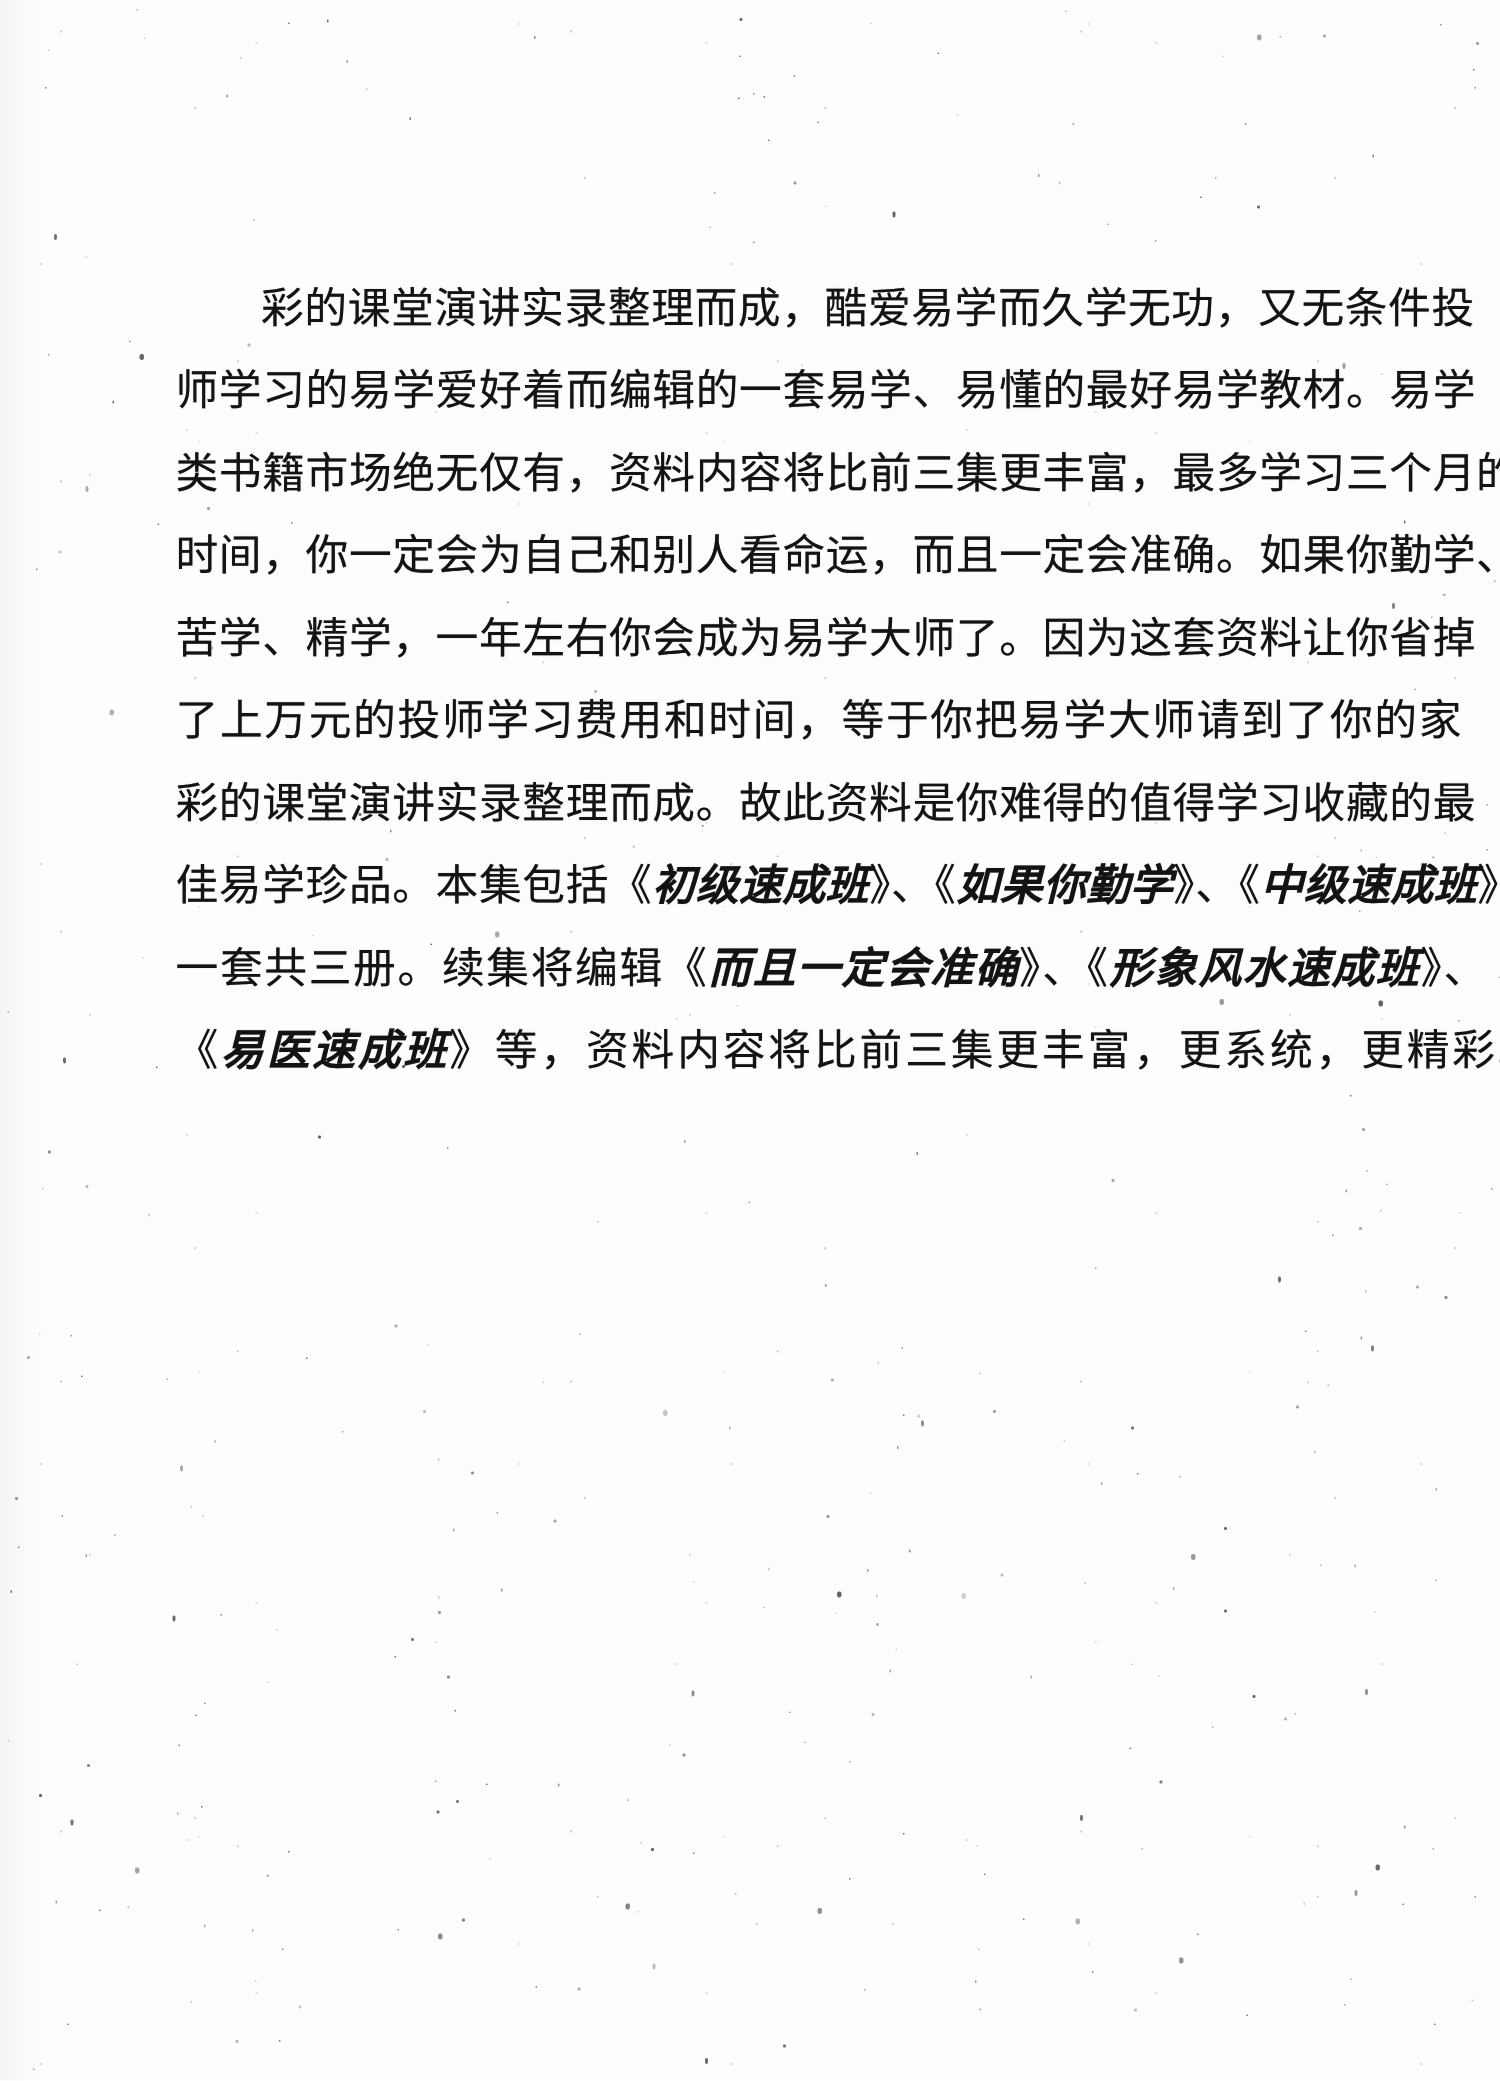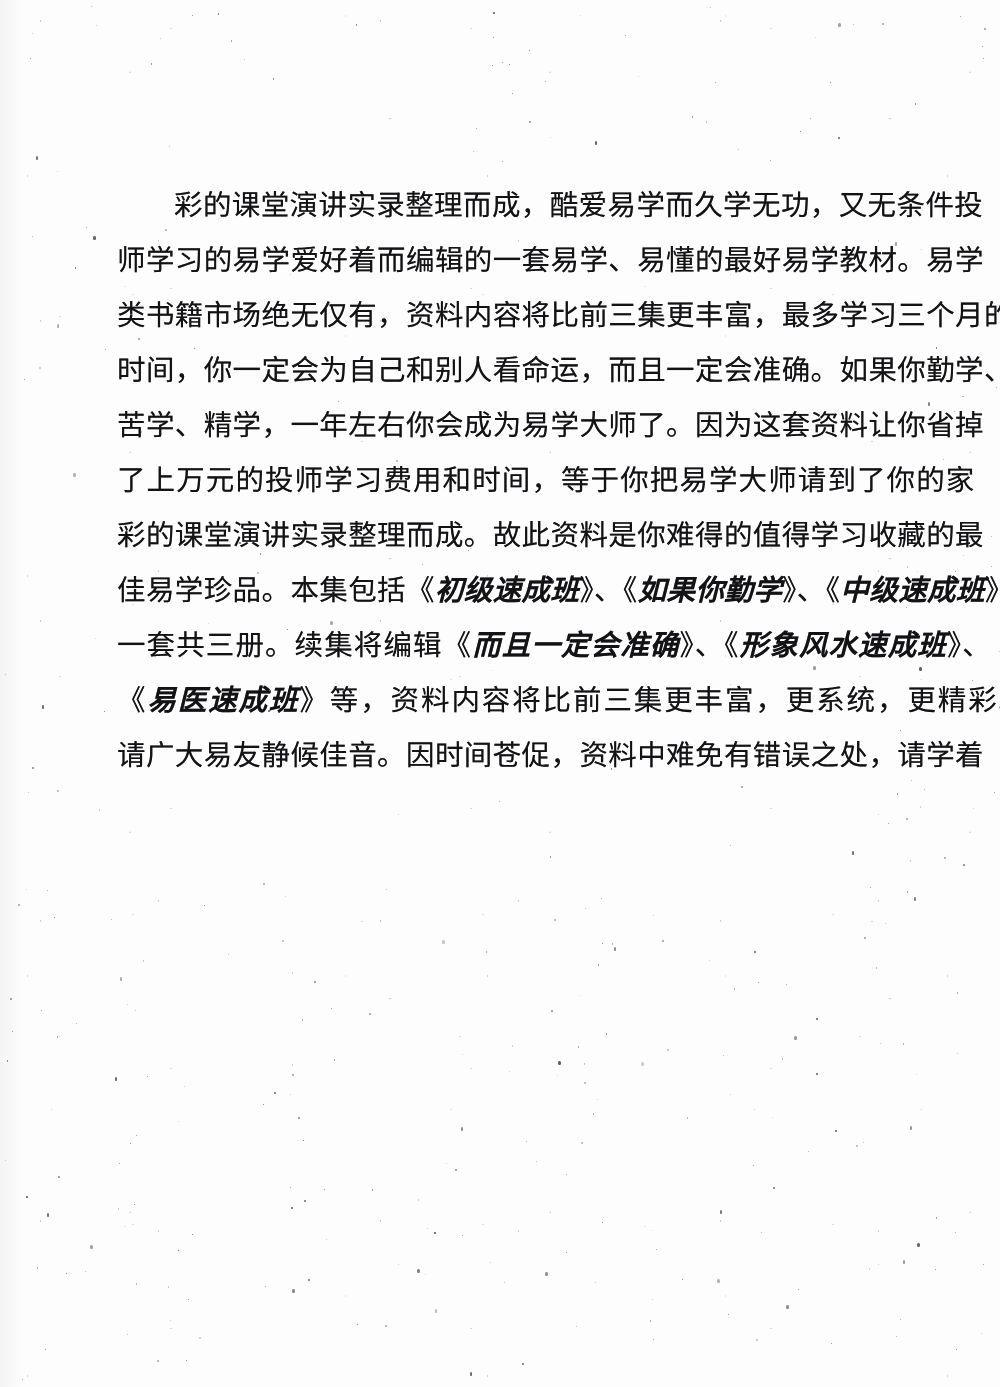--- a/index.html
+++ b/index.html
@@ -129,21 +129,20 @@
     <div class="ln indent"><span>彩的课堂演讲实录整理而成，酷爱易学而久学无功，又无条件投</span></div>
     <div class="ln"><span>师学习的易学爱好着而编辑的一套易学、易懂的最好易学教材。易学</span></div>
     <div class="ln"><span>类书籍市场绝无仅有，资料内容将比前三集更丰富，最多学习三个月的</span></div>
     <div class="ln"><span>时间，你一定会为自己和别人看命运，而且一定会准确。如果你勤学、</span></div>
     <div class="ln"><span>苦学、精学，一年左右你会成为易学大师了。因为这套资料让你省掉</span></div>
     <div class="ln sp1"><span>了上万元的投师学习费用和时间，等于你把易学大师请到了你的家</span></div>
     <div class="ln"><span>彩的课堂演讲实录整理而成。故此资料是你难得的值得学习收藏的最</span></div>
     <div class="ln"><span>佳易学珍品。本集包括《<span class="bk">初级速成班</span>》、《<span class="bk">如果你勤学</span>》、《<span class="bk">中级速成班</span>》</span></div>
     <div class="ln sp1"><span>一套共三册。续集将编辑《<span class="bk">而且一定会准确</span>》、《<span class="bk">形象风水速成班</span>》、</span></div>
     <div class="ln sp2"><span>《<span class="bk">易医速成班</span>》等，资料内容将比前三集更丰富，更系统，更精彩。</span></div>
-    <div class="ln"><span>请广大易友静候佳音。因时间苍促，资料中难免有错误之处，请学着</span></div>
   </div>
 
   <div class="speckles">
       <span style="left: 243.7px; top: 59.2px; width: 1px; height: 1px; opacity: 0.38;"></span>
       <span style="left: 544.5px; top: 81.4px; width: 1px; height: 1px; opacity: 0.61;"></span>
       <span style="left: 239.3px; top: 542.1px; width: 2px; height: 2px; opacity: 0.68;"></span>
       <span style="left: 433.7px; top: 1231.8px; width: 2px; height: 2px; opacity: 0.75;"></span>
       <span style="left: 653.8px; top: 320.7px; width: 1px; height: 2px; opacity: 0.38;"></span>
       <span style="left: 681.9px; top: 1279.4px; width: 1px; height: 1px; opacity: 0.66;"></span>
       <span style="left: 808.1px; top: 1151.3px; width: 1px; height: 1px; opacity: 0.46;"></span>

